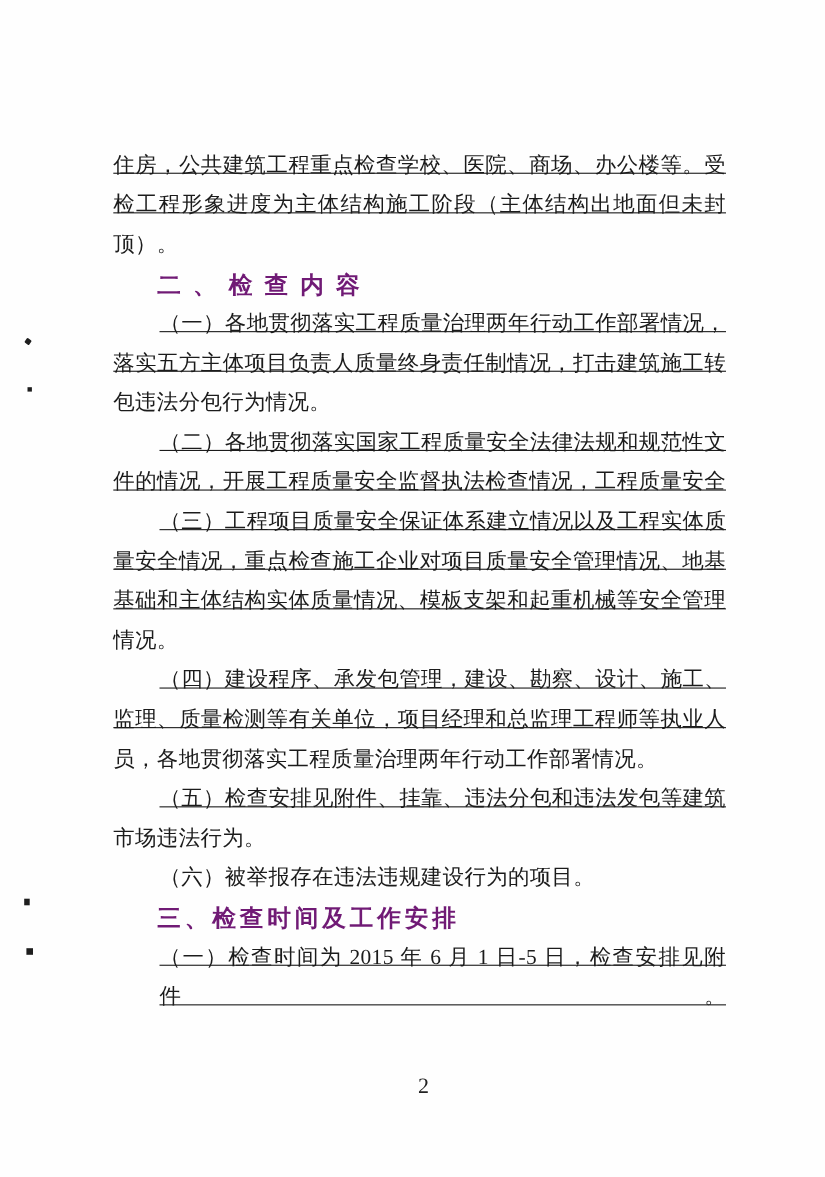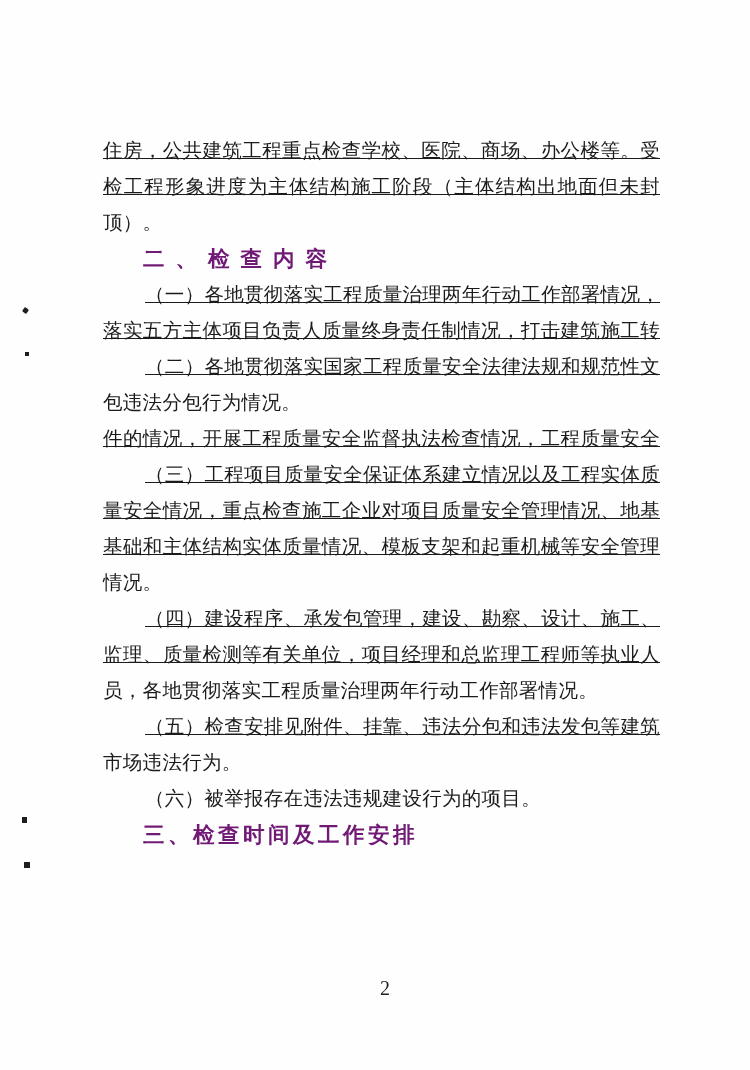--- a/index.html
+++ b/index.html
@@ -76,34 +76,35 @@
 
 <div class="page">
 
   <div class="doc">
     <div class="ln fill">住房，公共建筑工程重点检查学校、医院、商场、办公楼等。受</div>
     <div class="ln fill">检工程形象进度为主体结构施工阶段（主体结构出地面但未封</div>
     <div class="ln end">顶）。</div>
     <div class="ln end heading h-wide">二、检查内容</div>
     <div class="ln fill ind">（一）各地贯彻落实工程质量治理两年行动工作部署情况，</div>
     <div class="ln fill">落实五方主体项目负责人质量终身责任制情况，打击建筑施工转</div>
+    <div class="ln end">包违法分包行为情况。</div>
     <div class="ln fill ind">（二）各地贯彻落实国家工程质量安全法律法规和规范性文</div>
-    <div class="ln end">包违法分包行为情况。</div>
     <div class="ln fill">件的情况，开展工程质量安全监督执法检查情况，工程质量安全</div>
     <div class="ln fill ind">（三）工程项目质量安全保证体系建立情况以及工程实体质</div>
     <div class="ln fill">量安全情况，重点检查施工企业对项目质量安全管理情况、地基</div>
     <div class="ln fill">基础和主体结构实体质量情况、模板支架和起重机械等安全管理</div>
     <div class="ln end">情况。</div>
     <div class="ln fill ind">（四）建设程序、承发包管理，建设、勘察、设计、施工、</div>
     <div class="ln fill">监理、质量检测等有关单位，项目经理和总监理工程师等执业人</div>
     <div class="ln end">员，各地贯彻落实工程质量治理两年行动工作部署情况。</div>
     <div class="ln fill ind">（五）检查安排见附件、挂靠、违法分包和违法发包等建筑</div>
     <div class="ln end">市场违法行为。</div>
     <div class="ln end ind">（六）被举报存在违法违规建设行为的项目。</div>
     <div class="ln end heading h-normal">三、检查时间及工作安排</div>
+    <div class="ln fill ind">（一）检查时间为 2015 年 6 月 1 日-5 日，检查安排见附件。</div>
   </div>
 
   <div class="page-number">2</div>
 
   <div class="speck s1"></div>
   <div class="speck s2"></div>
   <div class="speck s3"></div>
   <div class="speck s4"></div>
 
 </div>

